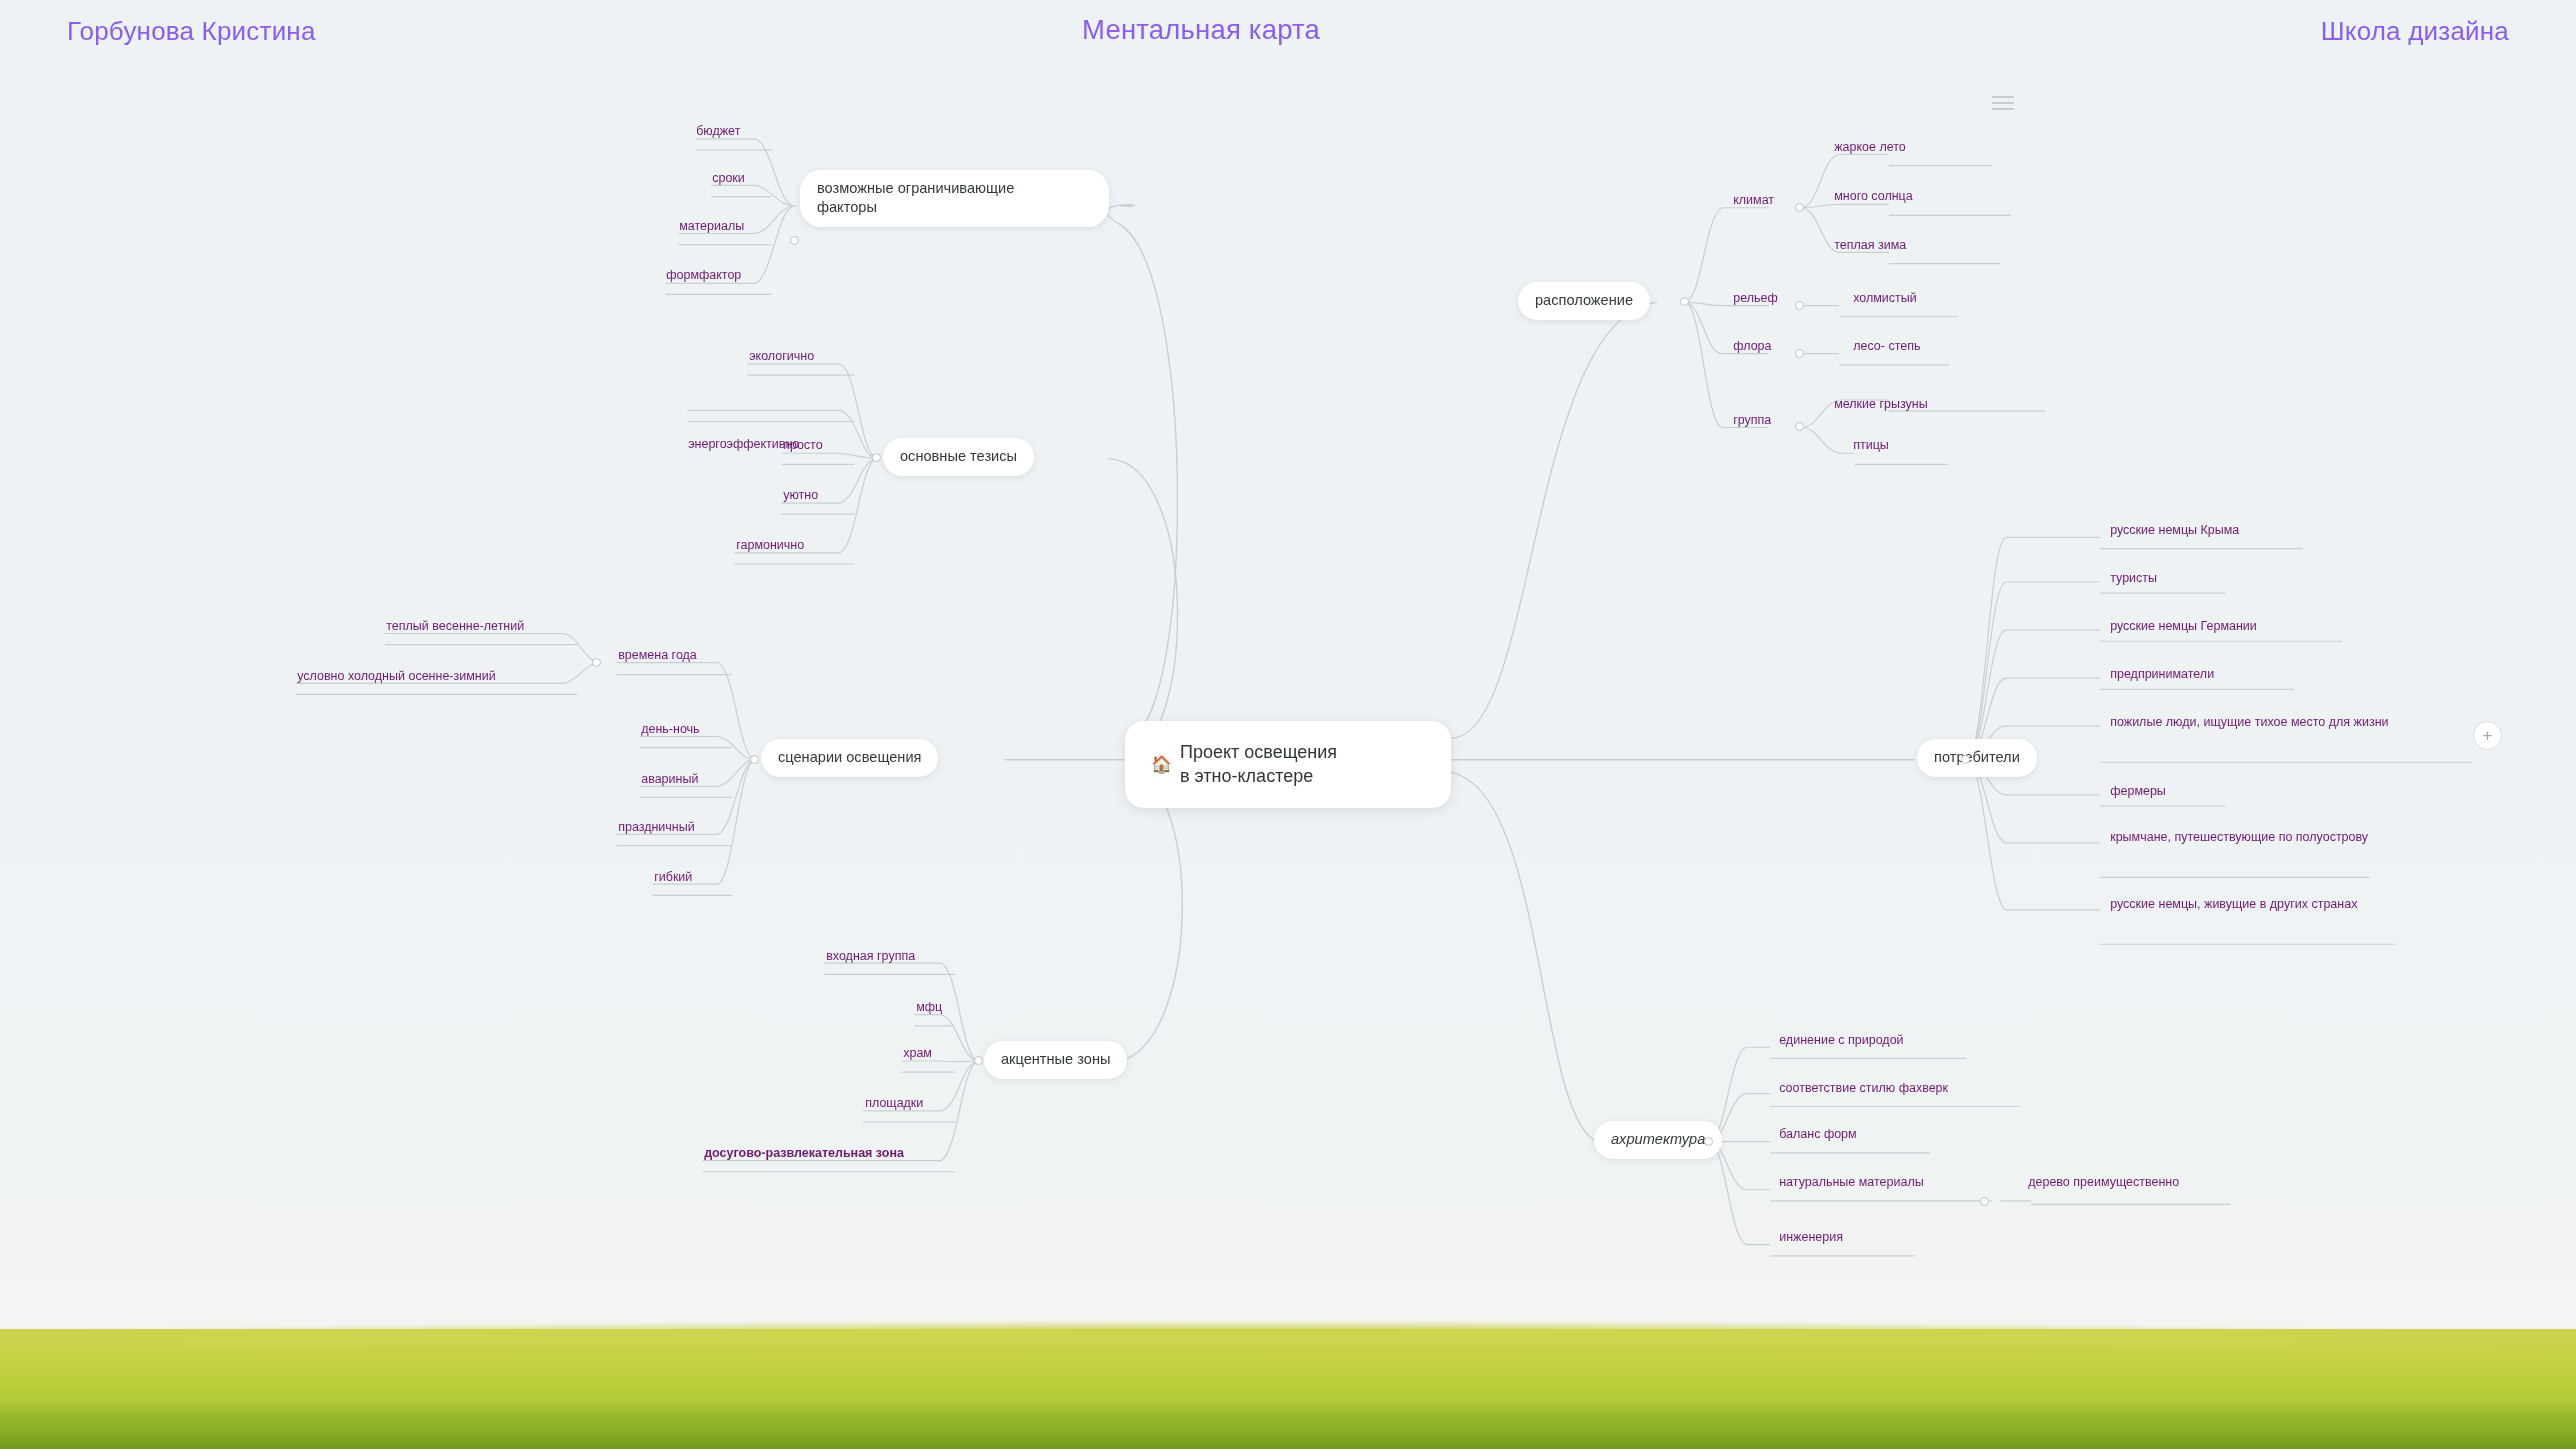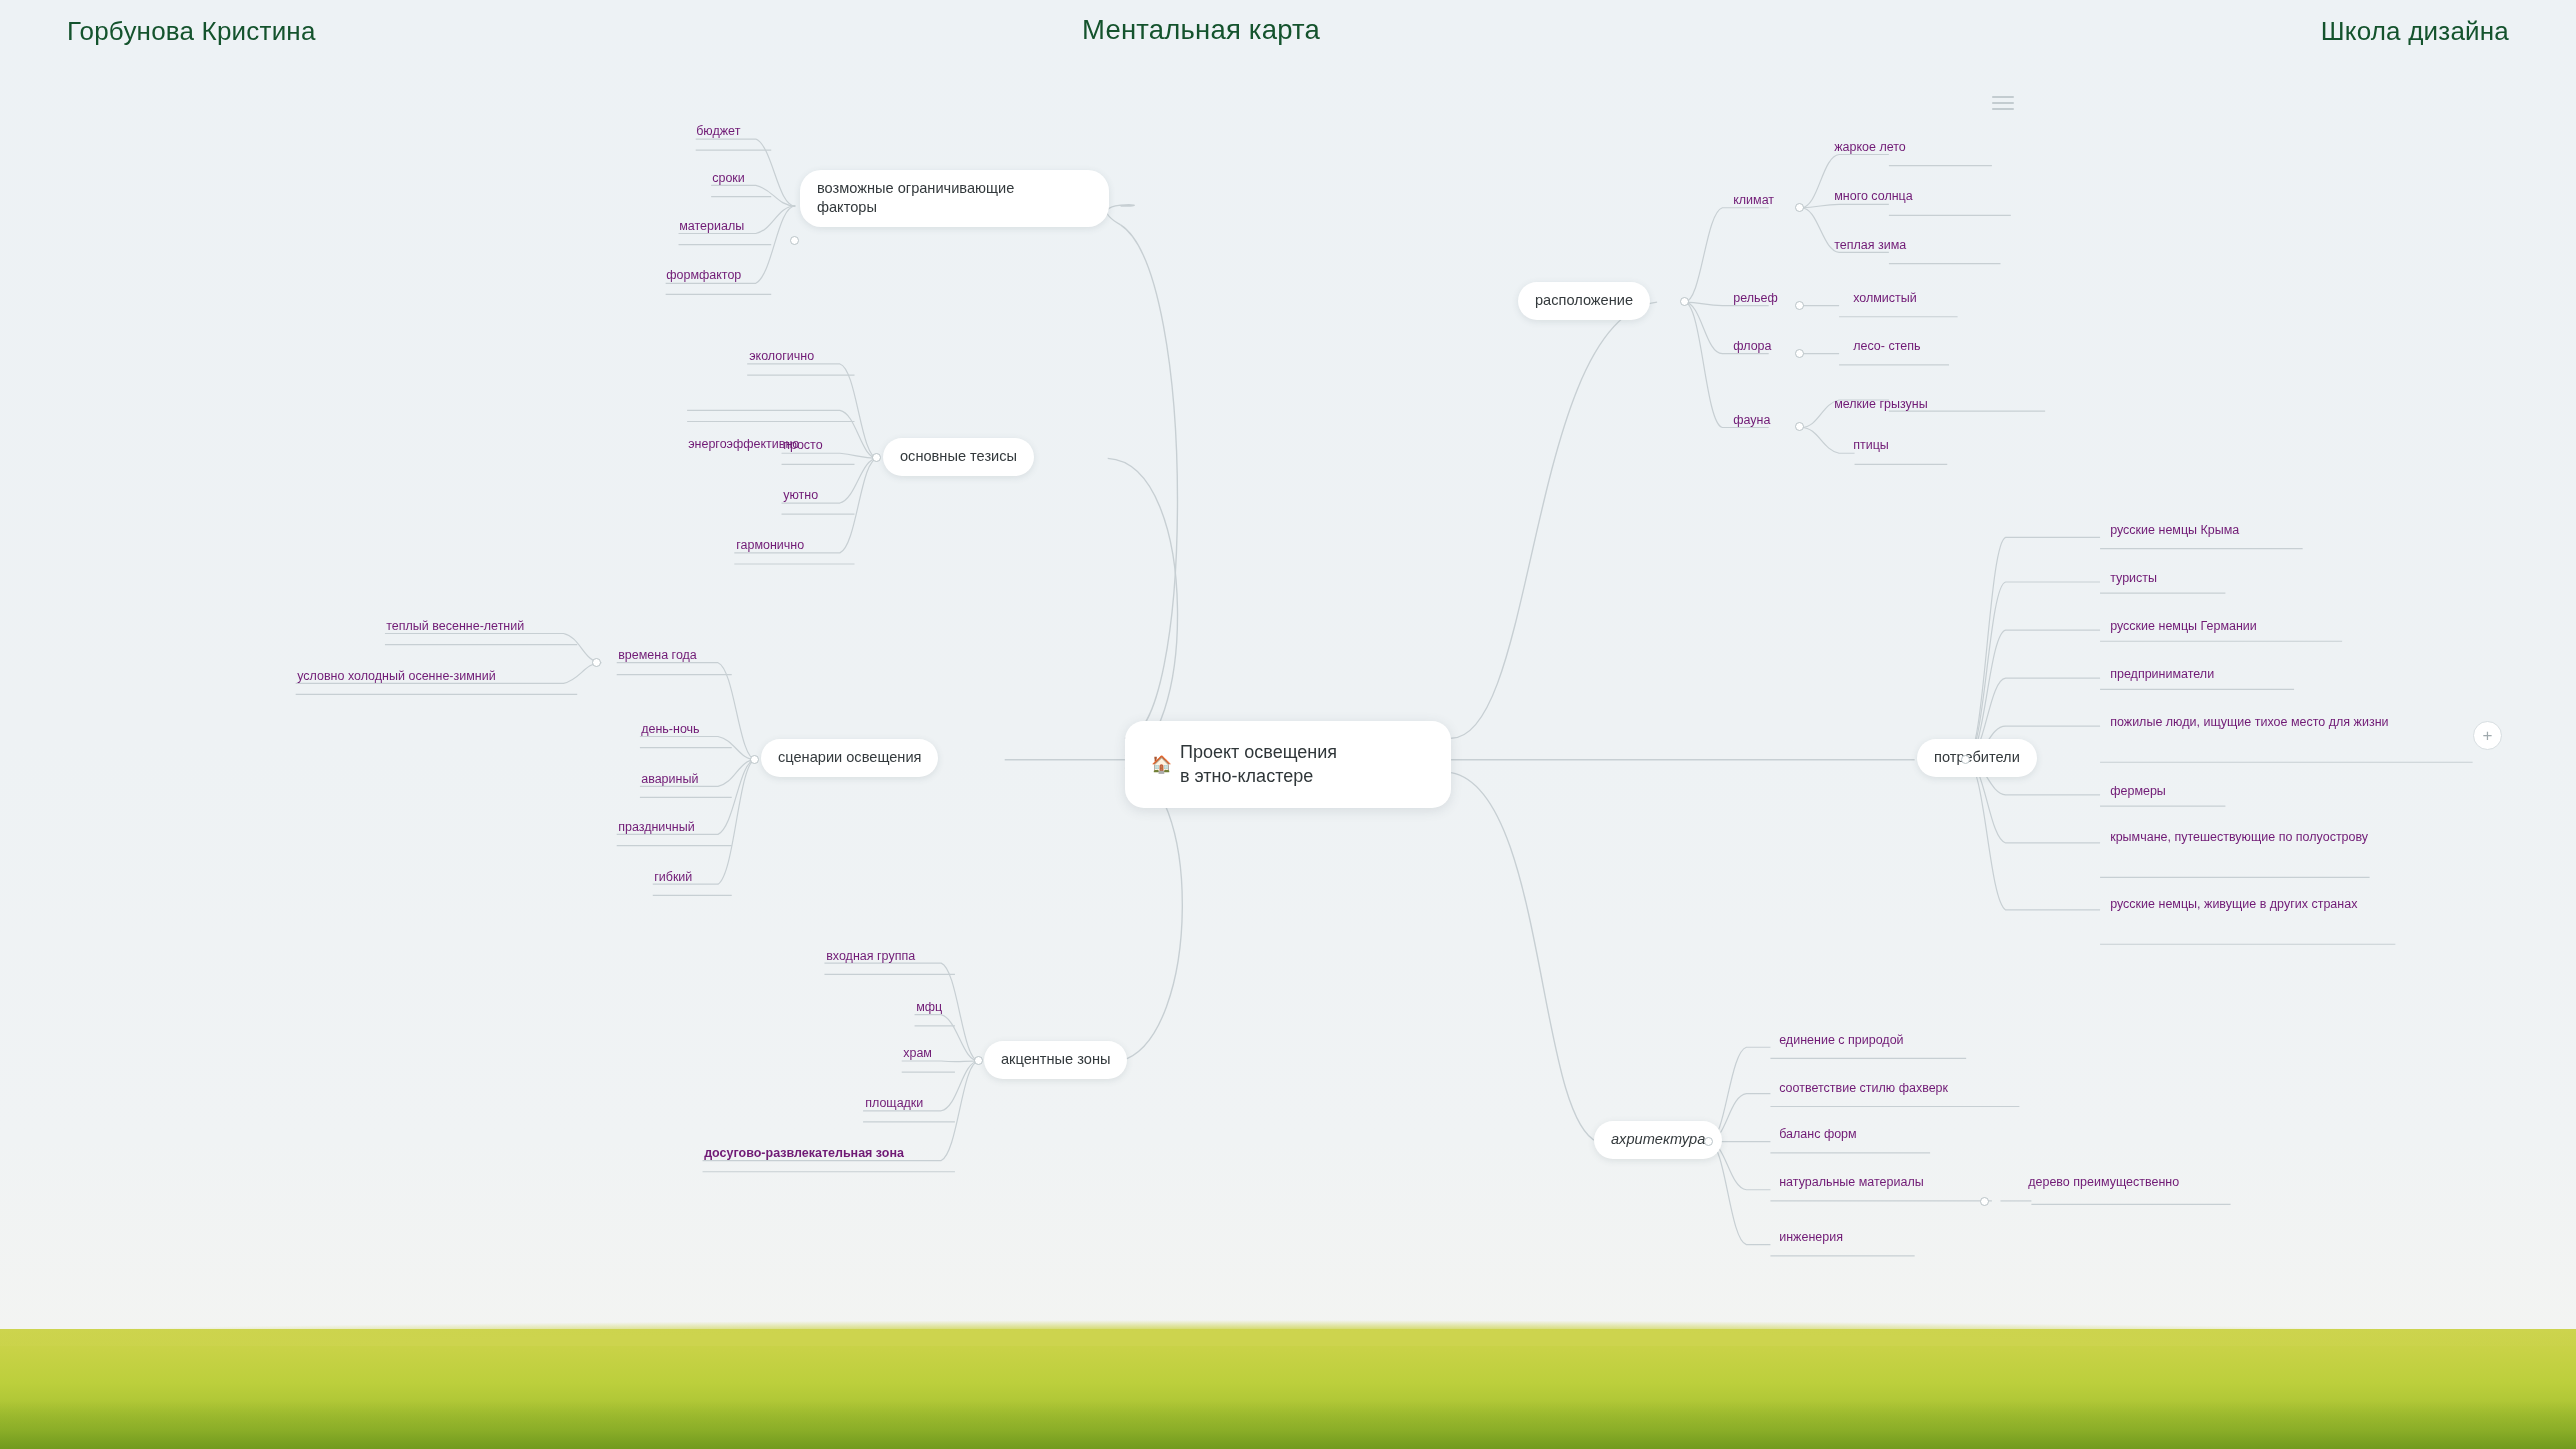--- a/index.html
+++ b/index.html
@@ -45,21 +45,21 @@
 
   
   #header {
     position: absolute;
     left: 0; top: 0;
     width: 2576px; height: 62px;
   }
   .hdr-text {
     position: absolute;
     font-size: 26px;
-    color: #14532d;
+    color: #8b5cf6;
     font-weight: 400;
     letter-spacing: 0.2px;
     white-space: nowrap;
   }
   #hdr-author { left: 67px; top: 15.5px; }
   #hdr-title  { left: 1082px; top: 13.7px; font-size: 27.5px; }
   #hdr-school { right: 67px; top: 15.5px; }
 
   
   #edges {
@@ -338,21 +338,21 @@
 <div class="node branch" style="left:1518px; top:282px;">
   <span>расположение</span>
 </div>
 <div class="dot" style="left:1680px; top:297px;"></div>
 <div class="node leaf" style="left:1728px; top:189px;">климат</div>
 <div class="dot" style="left:1795px; top:203px;"></div>
 <div class="node leaf" style="left:1728px; top:287px;">рельеф</div>
 <div class="dot" style="left:1795px; top:301px;"></div>
 <div class="node leaf" style="left:1728px; top:335px;">флора</div>
 <div class="dot" style="left:1795px; top:349px;"></div>
-<div class="node leaf" style="left:1728px; top:409px;">фауна</div>
+<div class="node leaf" style="left:1728px; top:409px;">группа</div>
 <div class="dot" style="left:1795px; top:422px;"></div>
 
 <div class="node leaf" style="left:1829px; top:136px;">жаркое лето</div>
 <div class="node leaf" style="left:1829px; top:185px;">много солнца</div>
 <div class="node leaf" style="left:1829px; top:234px;">теплая зима</div>
 <div class="node leaf" style="left:1848px; top:287px;">холмистый</div>
 <div class="node leaf" style="left:1848px; top:335px;">лесо- степь</div>
 <div class="node leaf" style="left:1829px; top:381px;margin-top:12px;">мелкие грызуны</div>
 <div class="node leaf" style="left:1848px; top:434px;">птицы</div>
 

